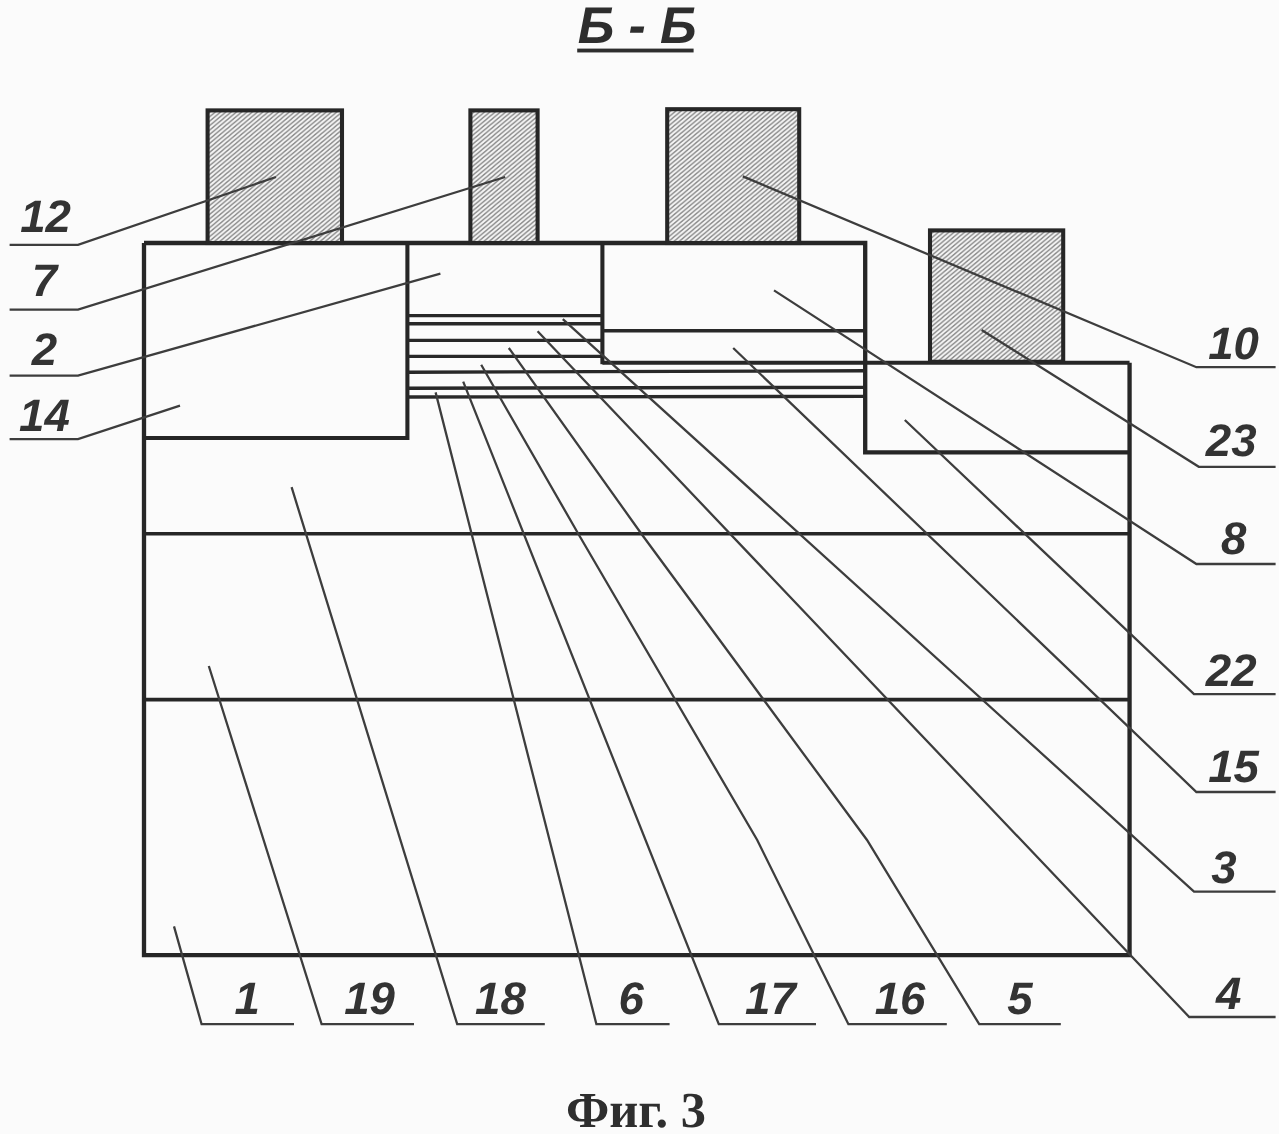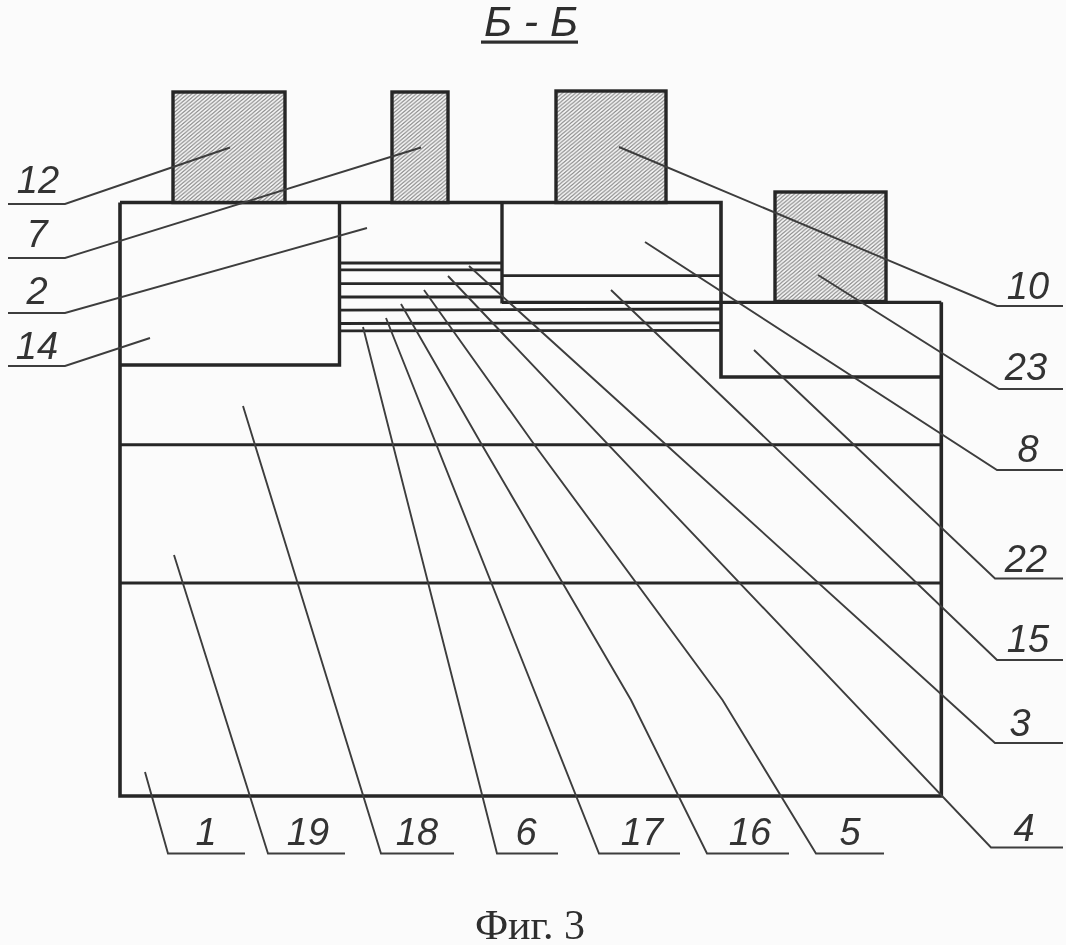--- a/index.html
+++ b/index.html
@@ -1,16 +1,16 @@
 <!DOCTYPE html>
 <html><head>
 <meta charset="utf-8">
 <style>
   html,body{margin:0;padding:0;background:#fbfbfb;}
-  .pg{width:1066px;height:945px;position:relative;background:#fbfbfb;overflow:hidden;}
+  .pg{width:1066px;height:945px;position:relative;background:#fbfbfb;overflow:hidden;font-weight:bold;}
   svg{display:block;}
   text{font-family:"Liberation Sans", sans-serif;}
   .num{font-family:"Liberation Sans", sans-serif;font-style:italic;font-size:38px;fill:#333;}
   .ttl{font-family:"Liberation Sans", sans-serif;font-style:italic;font-size:43px;fill:#2e2e2e;}
   .cap{font-family:"Liberation Serif", serif;font-style:normal;font-size:42px;fill:#2e2e2e;}
 </style>
 </head>
 <body>
 <div class="pg">
 <svg width="1066" height="945" viewBox="0 0 1066 945" xmlns="http://www.w3.org/2000/svg">

